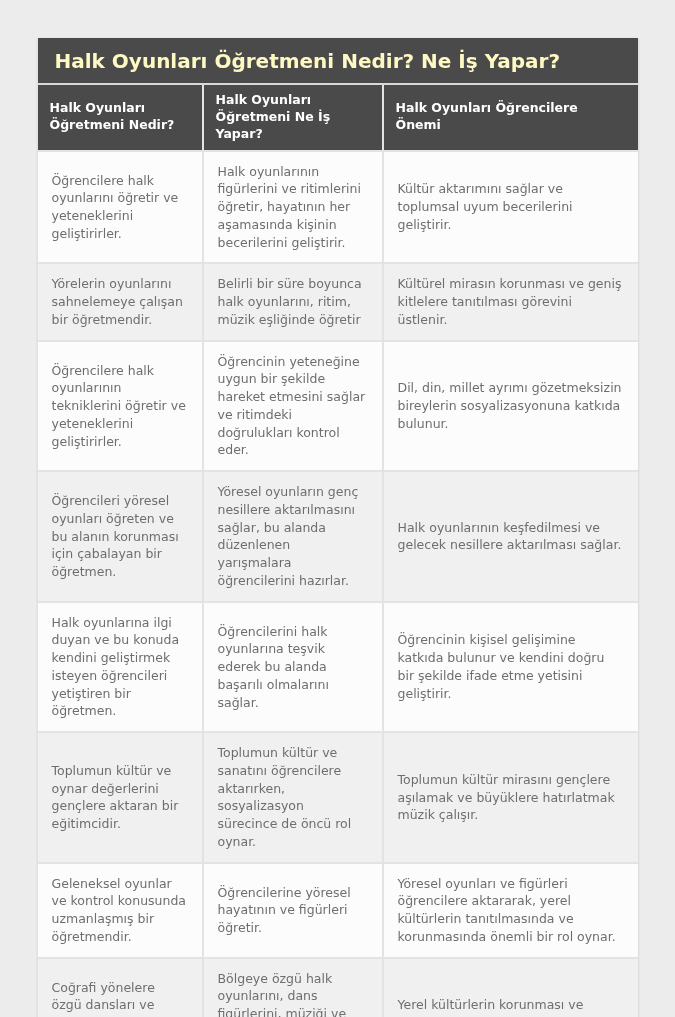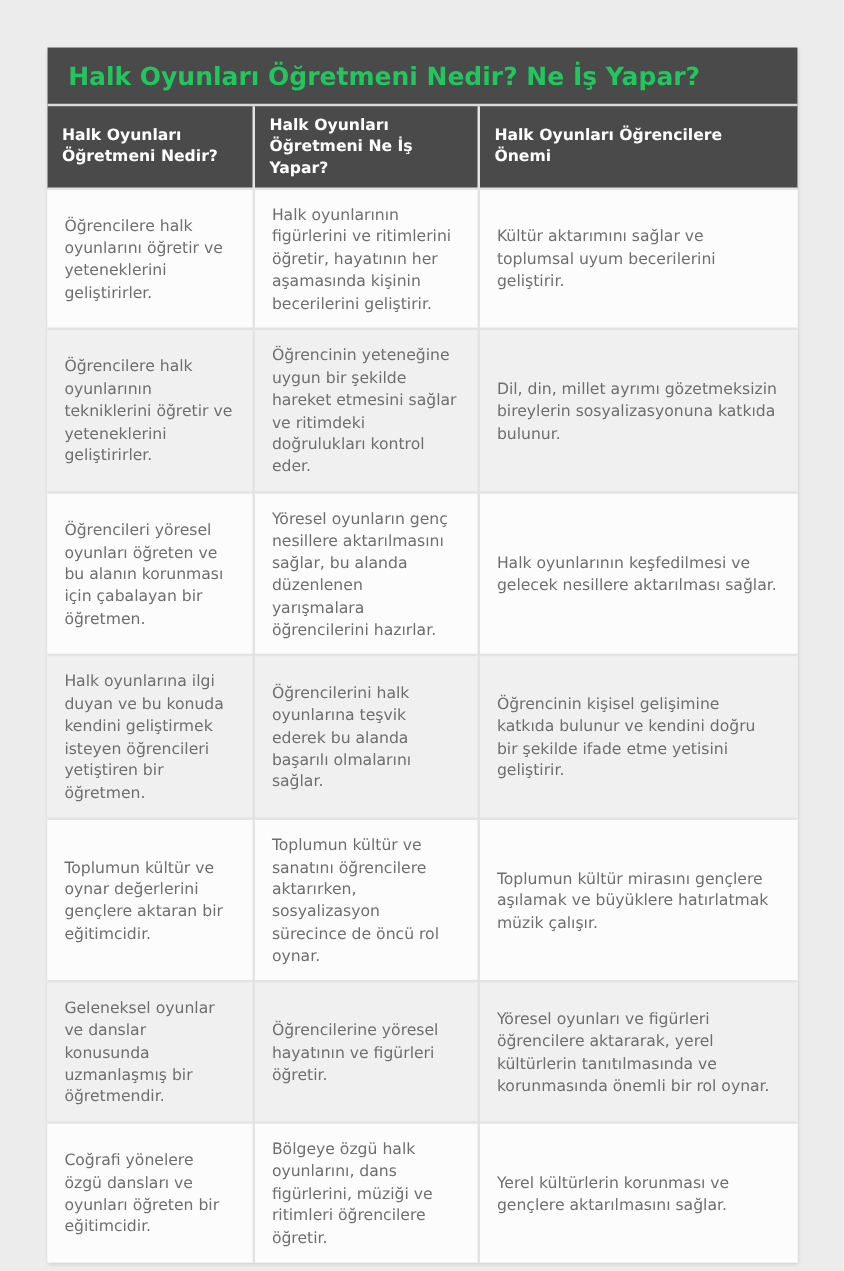--- a/index.html
+++ b/index.html
@@ -16,21 +16,21 @@
     padding-top: 38px;
   }
   .card {
     width: 600px;
     margin: 0 auto;
     background: #fdfdfd;
     box-shadow: 0 1px 3px rgba(0,0,0,0.14);
   }
   .card-title {
     background: #4a4a4a;
-    color: #22c55e;
+    color: #fef9c3;
     font-weight: bold;
     font-size: 20px;
     line-height: 1.1;
     padding: 12px 17px 11px 17px;
     border-bottom: 2px solid #d9d9d9;
   }
   table.info-table {
     width: 100%;
     border-collapse: collapse;
     border-style: hidden; 
@@ -84,41 +84,46 @@
           <th>Halk Oyunları Öğrencilere Önemi</th>
         </tr>
       </thead>
       <tbody>
         <tr>
           <td>Öğrencilere halk oyunlarını öğretir ve yeteneklerini geliştirirler.</td>
           <td>Halk oyunlarının figürlerini ve ritimlerini öğretir, hayatının her aşamasında kişinin becerilerini geliştirir.</td>
           <td>Kültür aktarımını sağlar ve toplumsal uyum becerilerini geliştirir.</td>
         </tr>
         <tr>
+          <td>Yörelerin oyunlarını sahnelemeye çalışan bir öğretmendir.</td>
+          <td>Belirli bir süre boyunca halk oyunlarını, ritim, müzik eşliğinde öğretir</td>
+          <td>Kültürel mirasın korunması ve geniş kitlelere tanıtılması görevini üstlenir.</td>
+        </tr>
+        <tr>
           <td>Öğrencilere halk oyunlarının tekniklerini öğretir ve yeteneklerini geliştirirler.</td>
           <td>Öğrencinin yeteneğine uygun bir şekilde hareket etmesini sağlar ve ritimdeki doğrulukları kontrol eder.</td>
           <td>Dil, din, millet ayrımı gözetmeksizin bireylerin sosyalizasyonuna katkıda bulunur.</td>
         </tr>
         <tr>
           <td>Öğrencileri yöresel oyunları öğreten ve bu alanın korunması için çabalayan bir öğretmen.</td>
           <td>Yöresel oyunların genç nesillere aktarılmasını sağlar, bu alanda düzenlenen yarışmalara öğrencilerini hazırlar.</td>
           <td>Halk oyunlarının keşfedilmesi ve gelecek nesillere aktarılması sağlar.</td>
         </tr>
         <tr>
           <td>Halk oyunlarına ilgi duyan ve bu konuda kendini geliştirmek isteyen öğrencileri yetiştiren bir öğretmen.</td>
           <td>Öğrencilerini halk oyunlarına teşvik ederek bu alanda başarılı olmalarını sağlar.</td>
           <td>Öğrencinin kişisel gelişimine katkıda bulunur ve kendini doğru bir şekilde ifade etme yetisini geliştirir.</td>
         </tr>
         <tr>
           <td>Toplumun kültür ve oynar değerlerini gençlere aktaran bir eğitimcidir.</td>
           <td>Toplumun kültür ve sanatını öğrencilere aktarırken, sosyalizasyon sürecince de öncü rol oynar.</td>
           <td>Toplumun kültür mirasını gençlere aşılamak ve büyüklere hatırlatmak müzik çalışır.</td>
         </tr>
         <tr>
-          <td>Geleneksel oyunlar ve danslar konusunda uzmanlaşmış bir öğretmendir.</td>
+          <td>Geleneksel oyunlar ve kontrol konusunda uzmanlaşmış bir öğretmendir.</td>
           <td>Öğrencilerine yöresel hayatının ve figürleri öğretir.</td>
           <td>Yöresel oyunları ve figürleri öğrencilere aktararak, yerel kültürlerin tanıtılmasında ve korunmasında önemli bir rol oynar.</td>
         </tr>
         <tr>
           <td>Coğrafi yönelere özgü dansları ve oyunları öğreten bir eğitimcidir.</td>
           <td>Bölgeye özgü halk oyunlarını, dans figürlerini, müziği ve ritimleri öğrencilere öğretir.</td>
           <td>Yerel kültürlerin korunması ve gençlere aktarılmasını sağlar.</td>
         </tr>
 
       </tbody>

